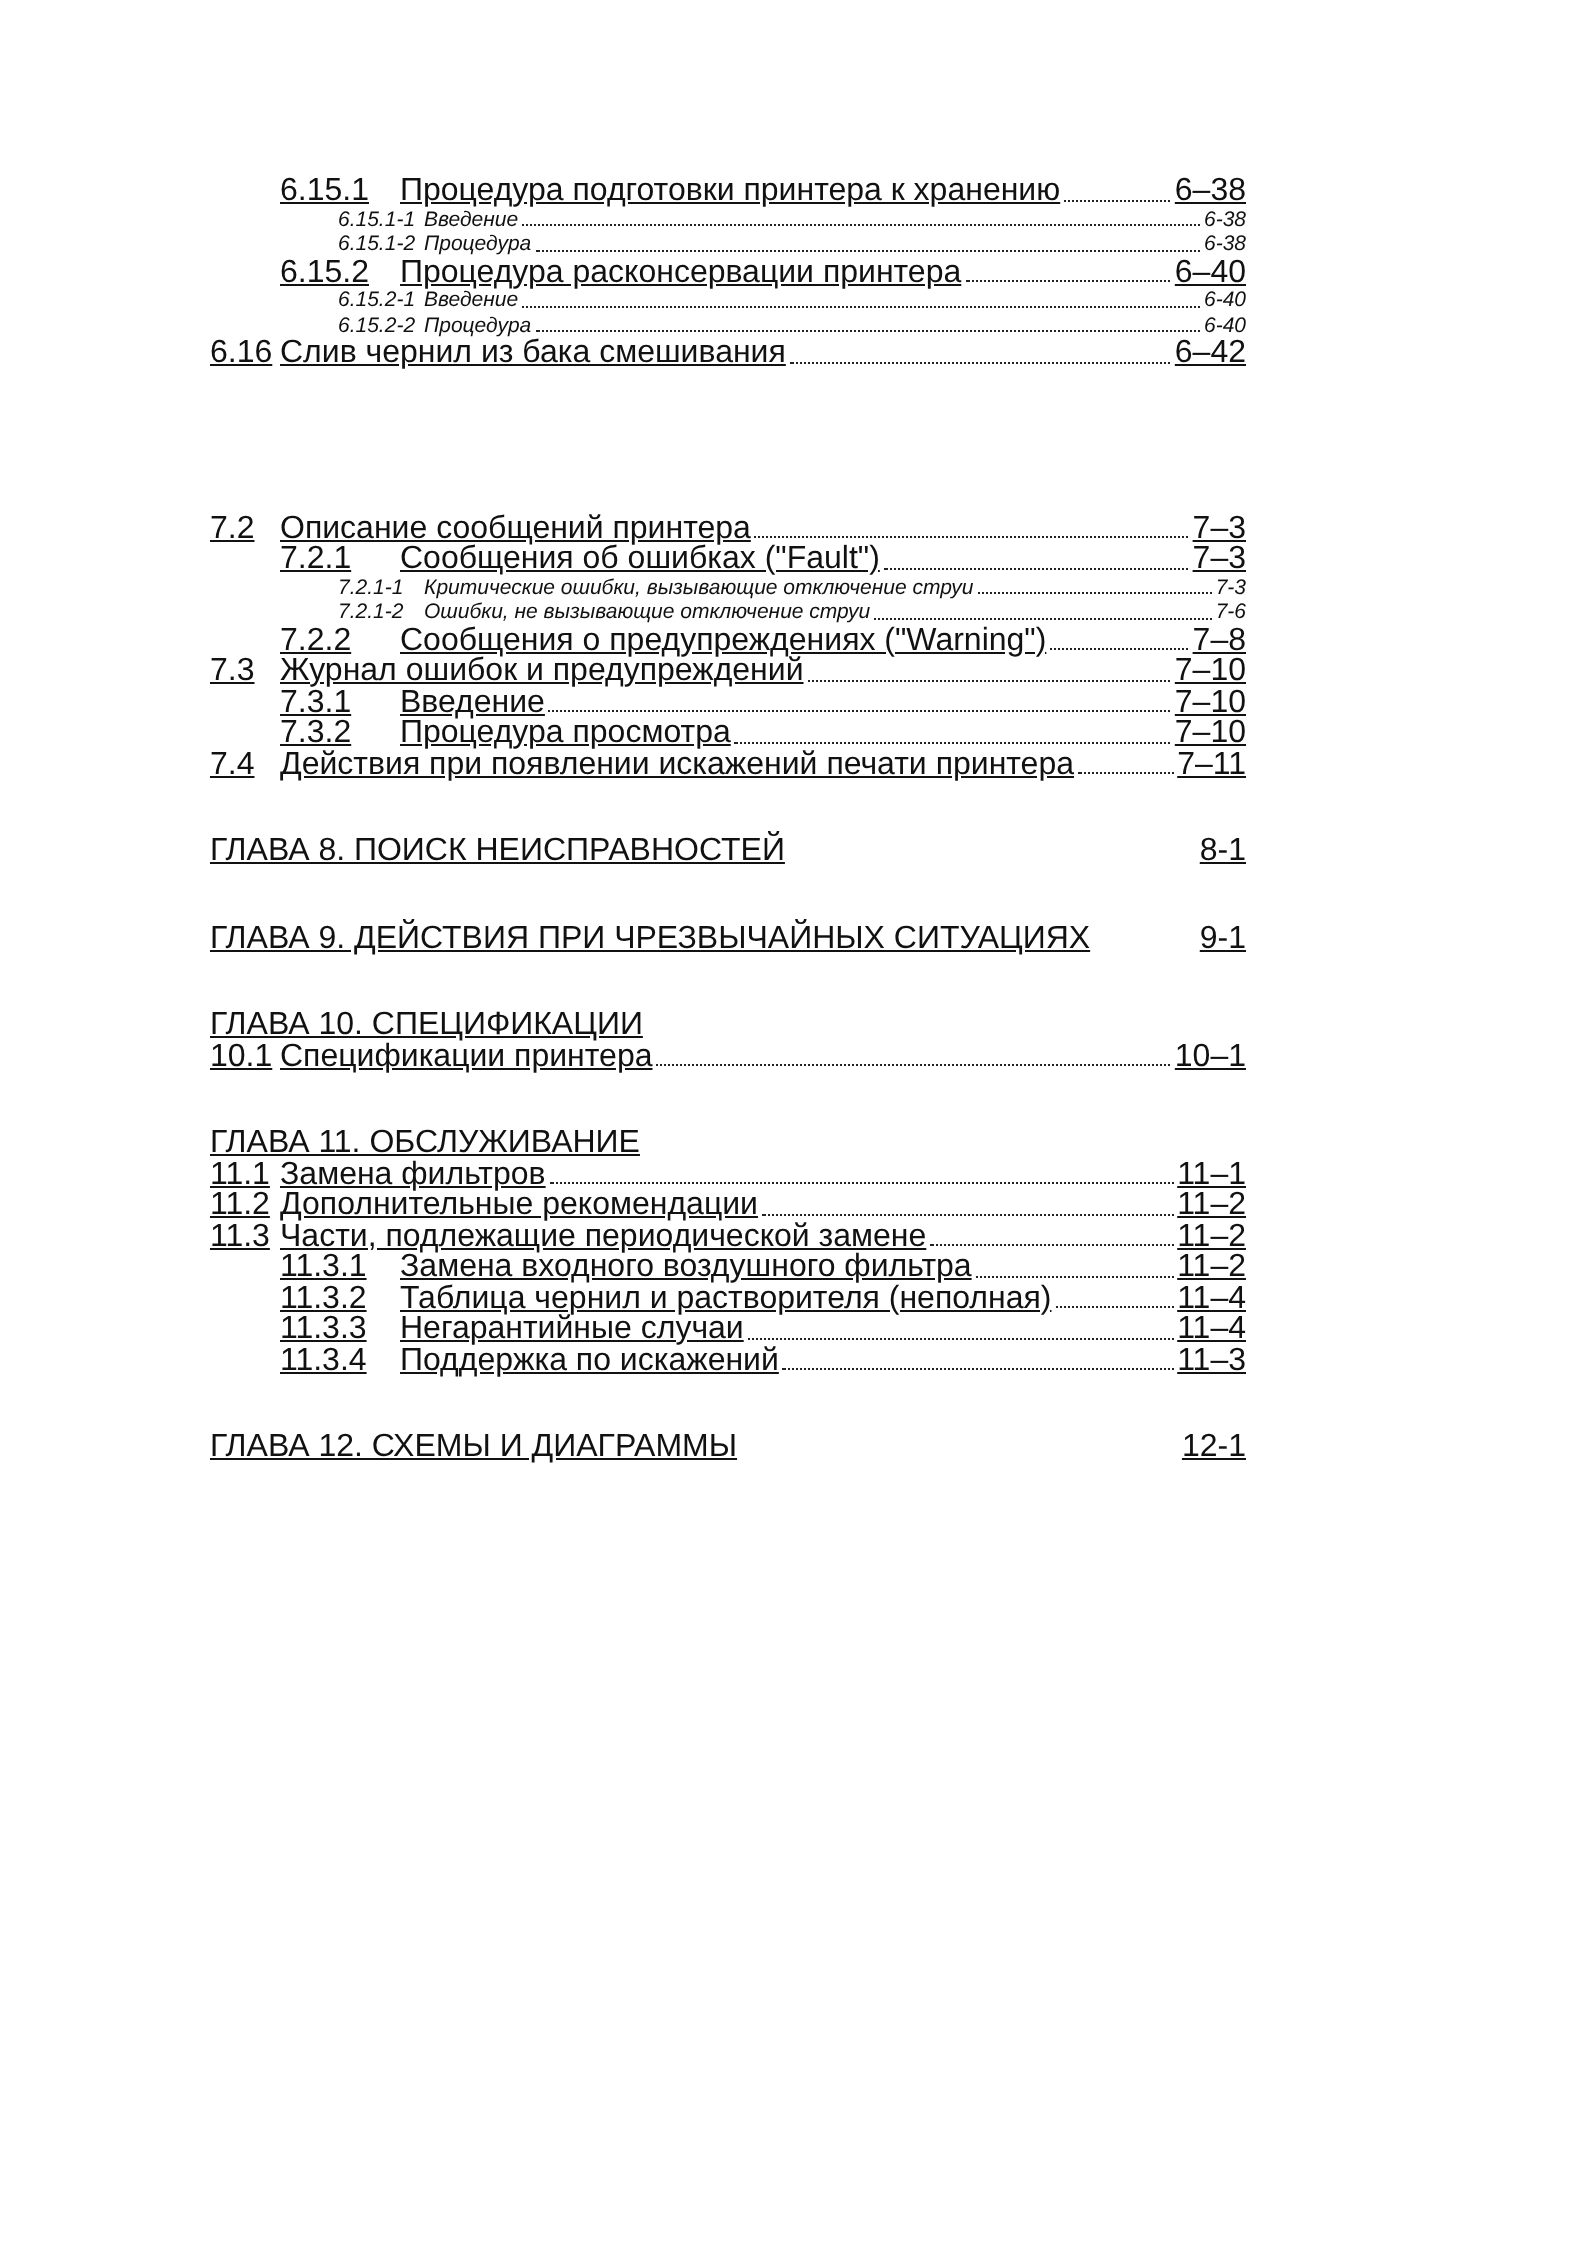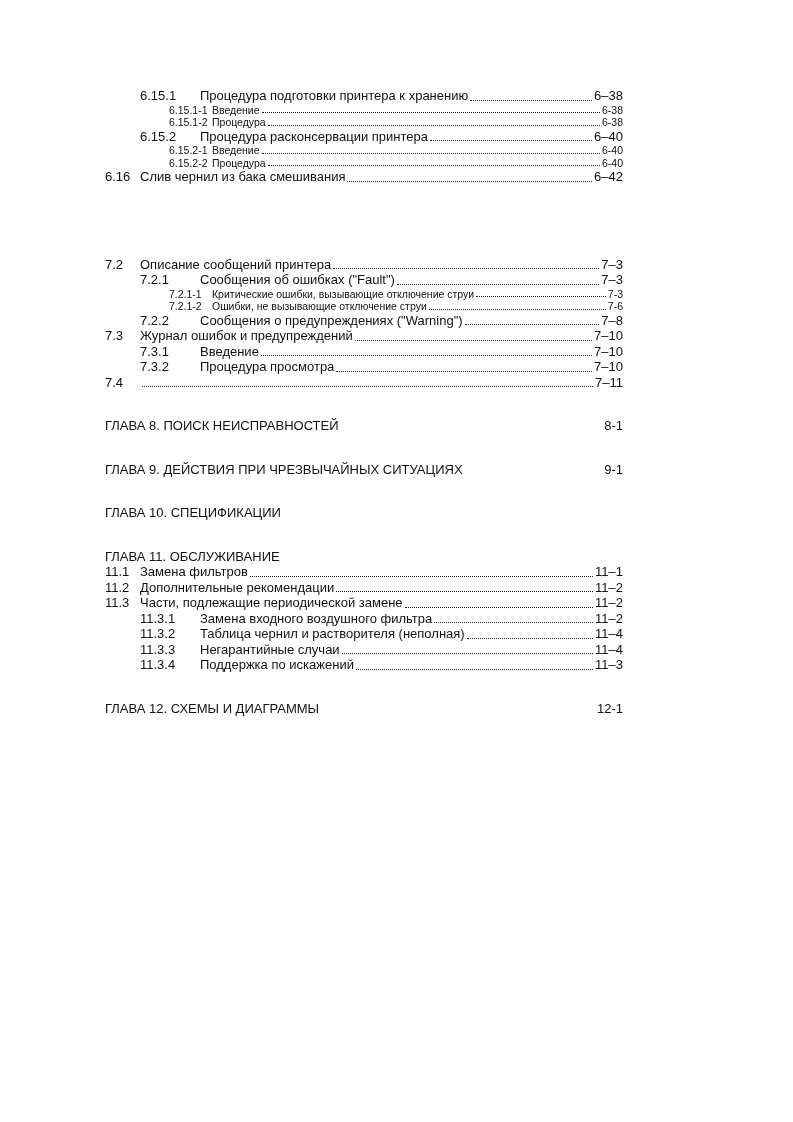--- a/index.html
+++ b/index.html
@@ -23,26 +23,28 @@
     width: 518px;
   }
   .section { margin-bottom: 28px; }
   .section:first-child { margin-bottom: 72px; }
   .row {
     display: flex;
     align-items: flex-end;
   }
   .lvl1 .title { white-space: nowrap; }
   .lvl1, .lvl2, .lvl3 {
-    font-size: 13px;
+    font-size: 16px;
     line-height: 15.5px;
+    text-decoration: underline;
   }
   .lvl4 {
     font-size: 10.5px;
     line-height: 12.5px;
+    font-style: italic;
     padding-left: 64px;
   }
   .lvl3 { padding-left: 35px; }
   .num { flex: 0 0 auto; }
   .lvl2 .num { width: 35px; }
   .lvl3 .num { width: 60px; }
   .lvl4 .num { width: 43px; }
   .title { flex: 0 0 auto; white-space: nowrap; }
   .leader {
     flex: 1 1 auto;
@@ -146,20 +148,21 @@
           <span class="pagenum">7–10</span>
         </div>
         <div class="row lvl3">
           <span class="num">7.3.2</span>
           <span class="title">Процедура просмотра</span>
           <span class="leader"></span>
           <span class="pagenum">7–10</span>
         </div>
         <div class="row lvl2">
           <span class="num">7.4</span>
+          <span class="title">Действия при появлении искажений печати принтера</span>
           <span class="leader"></span>
           <span class="pagenum">7–11</span>
         </div>
       </div>
       <div class="section">
         <div class="row lvl1">
           <span class="title">ГЛАВА 8. ПОИСК НЕИСПРАВНОСТЕЙ</span>
           <span class="leader no-dots"></span>
           <span class="pagenum">8-1</span>
         </div>
@@ -168,20 +171,26 @@
         <div class="row lvl1">
           <span class="title">ГЛАВА 9. ДЕЙСТВИЯ ПРИ ЧРЕЗВЫЧАЙНЫХ СИТУАЦИЯХ</span>
           <span class="leader no-dots"></span>
           <span class="pagenum">9-1</span>
         </div>
       </div>
       <div class="section">
         <div class="row lvl1">
           <span class="title">ГЛАВА 10. СПЕЦИФИКАЦИИ</span>
           <span class="leader no-dots"></span>
+        </div>
+        <div class="row lvl2">
+          <span class="num">10.1</span>
+          <span class="title">Спецификации принтера</span>
+          <span class="leader"></span>
+          <span class="pagenum">10–1</span>
         </div>
       </div>
       <div class="section">
         <div class="row lvl1">
           <span class="title">ГЛАВА 11. ОБСЛУЖИВАНИЕ</span>
           <span class="leader no-dots"></span>
         </div>
         <div class="row lvl2">
           <span class="num">11.1</span>
           <span class="title">Замена фильтров</span>

